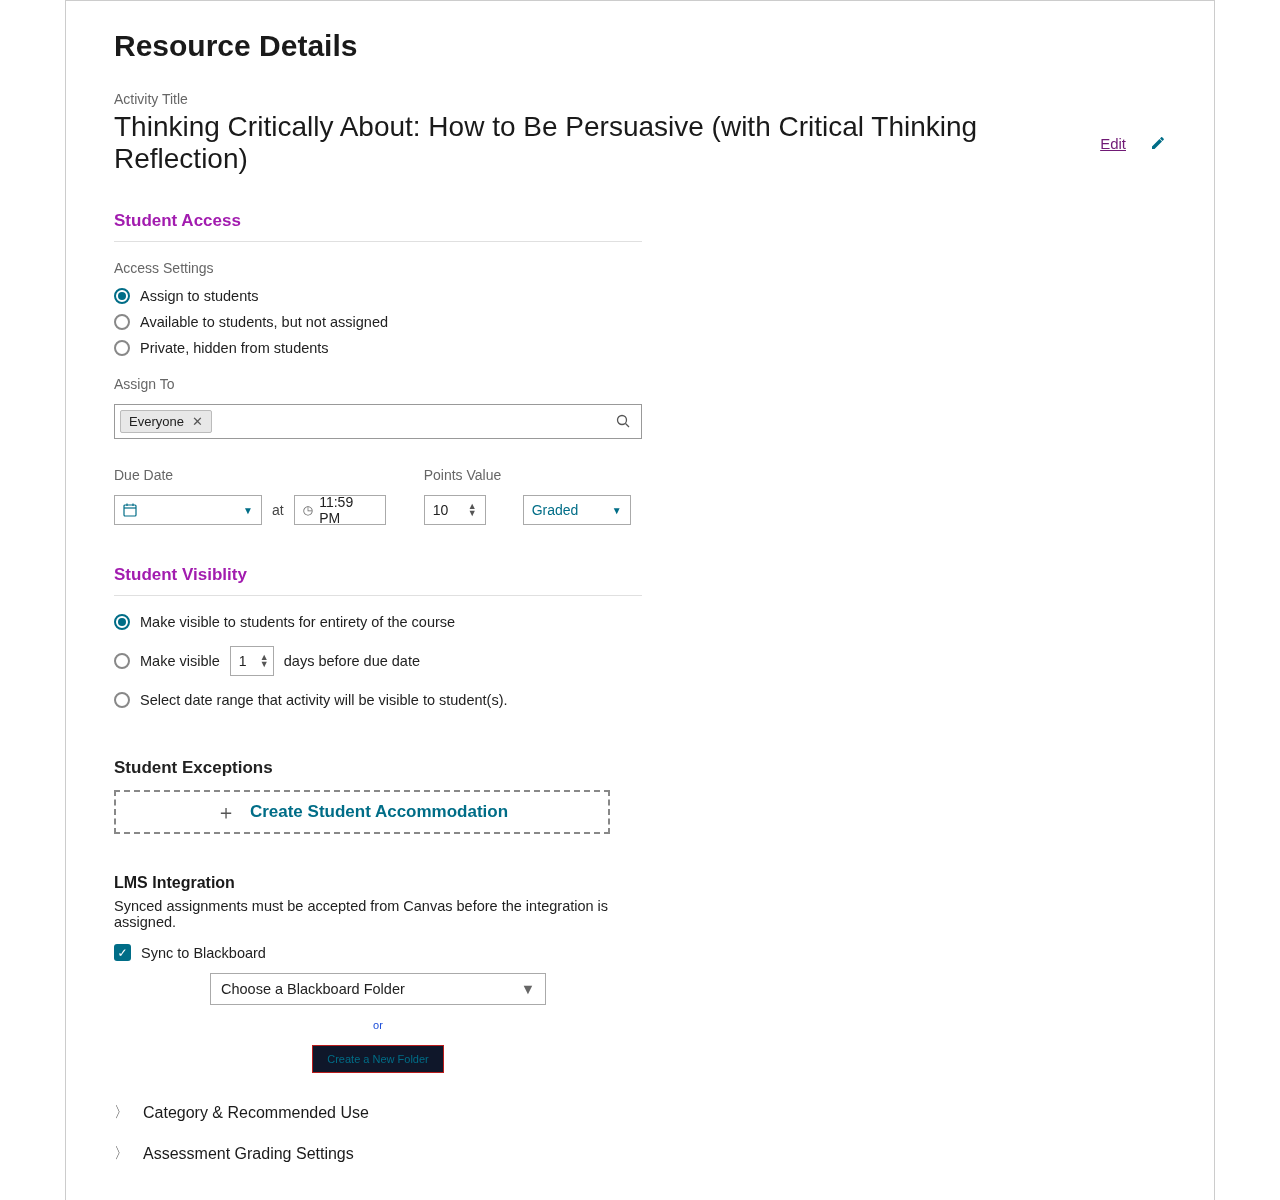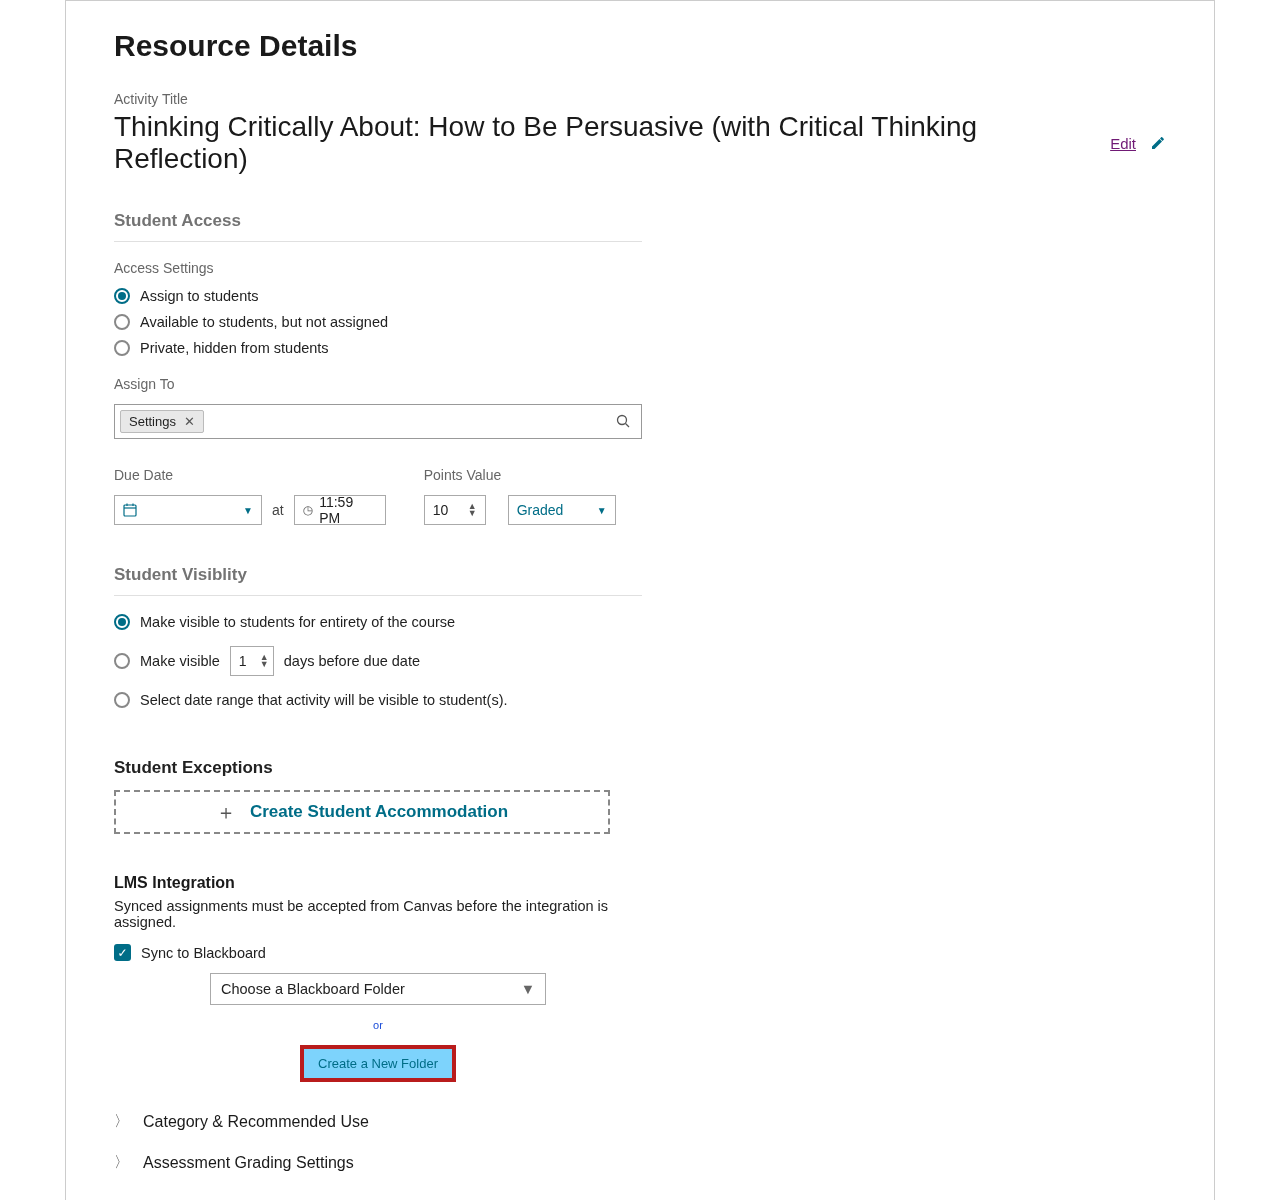--- a/index.html
+++ b/index.html
@@ -1,61 +1,61 @@
 <!DOCTYPE html>
 <html><head>
 <meta charset="utf-8">
 <style>
 * { box-sizing: border-box; margin: 0; padding: 0; }
 body { font-family: -apple-system, BlinkMacSystemFont, "Segoe UI", Arial, sans-serif; background: #fff; color: #222; }
 .container { border: 1px solid #ccc; width: 1150px; min-height: 1200px; margin: 0 auto; padding: 28px 48px; }
 .page-title { font-size: 30px; font-weight: 700; color: #1a1a1a; margin-bottom: 28px; }
 .field-label { font-size: 14px; color: #666; margin-bottom: 4px; }
-.activity-row { display: flex; align-items: center; gap: 14px; margin-bottom: 36px; }
+.activity-row { display: flex; align-items: center; gap: 24px; margin-bottom: 36px; }
 .activity-title { font-size: 28px; font-weight: 400; color: #1a1a1a; }
 .edit-link { color: #701a75; font-size: 15px; text-decoration: underline; cursor: pointer; }
 .edit-icon { color: #006d87; }
 .section { width: 528px; }
-.section-header { font-size: 17px; font-weight: 700; color: #737373; border-bottom: 1px solid #e0e0e0; padding-bottom: 10px; margin-bottom: 18px; }
+.section-header { font-size: 17px; font-weight: 700; color: #a21caf; border-bottom: 1px solid #e0e0e0; padding-bottom: 10px; margin-bottom: 18px; }
 .sub-label { font-size: 14px; color: #666; margin-bottom: 12px; }
 .radio-group { display: flex; flex-direction: column; gap: 10px; margin-bottom: 20px; }
 .radio-row { display: flex; align-items: center; gap: 10px; cursor: pointer; }
 .radio { width: 16px; height: 16px; border: 2px solid #888; border-radius: 50%; display: inline-flex; align-items: center; justify-content: center; flex-shrink: 0; }
 .radio.selected { border-color: #006d87; }
 .radio.selected::after { content: ""; width: 8px; height: 8px; background: #006d87; border-radius: 50%; }
 .radio-label { font-size: 14.5px; color: #222; }
 .assign-box { display: flex; align-items: center; justify-content: space-between; border: 1px solid #999; padding: 5px 10px 5px 5px; margin-bottom: 28px; }
 .chip { background: #e8e8e8; border: 1px solid #bbb; border-radius: 2px; padding: 3px 8px; font-size: 13px; display: inline-flex; align-items: center; gap: 8px; }
 .chip-x { cursor: pointer; color: #555; font-size: 13px; }
 .date-row { display: flex; align-items: flex-end; gap: 38px; margin-bottom: 40px; }
 .date-col { display: flex; flex-direction: column; }
 .date-inputs { display: flex; align-items: center; gap: 10px; }
 .input-box { border: 1px solid #aaa; height: 30px; display: flex; align-items: center; padding: 0 8px; background: #fff; font-size: 14px; }
 .date-picker { width: 148px; justify-content: space-between; }
 .time-picker { width: 92px; gap: 6px; }
 .at-label { font-size: 14px; color: #444; }
 .points-col { display: flex; flex-direction: column; }
-.points-row { display: flex; align-items: center; gap: 22px; }
+.points-row { display: flex; align-items: center; gap: 37px; }
 .points-input { width: 62px; justify-content: space-between; }
 .spinners { display: flex; flex-direction: column; line-height: 7px; font-size: 9px; color: #555; }
 .graded-select { width: 108px; justify-content: space-between; color: #006d87; font-size: 14px; }
 .visibility-row-2 { display: flex; align-items: center; gap: 10px; }
 .days-input { width: 44px; height: 30px; border: 1px solid #aaa; display: flex; align-items: center; justify-content: space-between; padding: 0 4px 0 8px; font-size: 14px; }
 .dashed-box { border: 2px dashed #888; height: 44px; display: flex; align-items: center; justify-content: center; gap: 14px; margin-bottom: 40px; margin-top: 12px; width: 496px; cursor: pointer; }
 .plus-icon { font-size: 20px; color: #555; font-weight: 300; }
 .create-accom { color: #006d87; font-size: 17px; font-weight: 600; }
 .lms-section { margin-top: 10px; }
 .lms-header { font-size: 16px; font-weight: 700; color: #1a1a1a; margin-bottom: 6px; }
 .lms-desc { font-size: 14.5px; color: #222; margin-bottom: 14px; }
 .check-row { display: flex; align-items: center; gap: 10px; margin-bottom: 12px; }
 .checkbox { width: 17px; height: 17px; background: #006d87; border-radius: 3px; display: flex; align-items: center; justify-content: center; color: #fff; font-size: 12px; }
 .folder-row { display: flex; align-items: center; gap: 14px; margin-bottom: 30px; flex-direction: column; }
 .folder-select { width: 336px; height: 32px; border: 1px solid #aaa; display: flex; align-items: center; justify-content: space-between; padding: 0 10px; font-size: 14.5px; cursor: pointer; }
 .or-label { font-size: 11px; color: #1d4ed8; }
-.new-folder-btn { border: 4px solid #b91c1c; color: #006d87; padding: 7px 14px; font-size: 13px; background: #7dd3fc; cursor: pointer; }
+.new-folder-btn { border: 1px solid #b91c1c; color: #006d87; padding: 7px 14px; font-size: 11px; background: #0f172a; cursor: pointer; }
 .expand-row { display: flex; align-items: center; gap: 14px; margin-bottom: 22px; cursor: pointer; }
 .chevron { color: #555; font-size: 15px; }
 .expand-label { font-size: 16px; color: #1a1a1a; }
 .cal-icon { color: #006d87; }
 .caret-down { color: #006d87; font-size: 10px; }
 .clock-icon { color: #666; font-size: 12px; }
 .search-icon { color: #555; }
 svg { display: block; }
 </style>
 </head>
@@ -89,21 +89,21 @@
       </div>
       <div class="radio-row">
         <span class="radio"></span>
         <span class="radio-label">Private, hidden from students</span>
       </div>
     </div>
 
     <div class="sub-label">Assign To</div>
     <div class="assign-box">
       <span class="chip">
-        <span>Settings</span>
+        <span>Everyone</span>
         <span class="chip-x">✕</span>
       </span>
       <span class="search-icon">
         <svg width="15" height="15" viewBox="0 0 15 15" fill="none">
             <circle cx="6" cy="6" r="4.5" stroke="#555" stroke-width="1.3"></circle>
             <line x1="9.5" y1="9.5" x2="13" y2="13" stroke="#555" stroke-width="1.3"></line>
           </svg>
       </span>
     </div>
 

